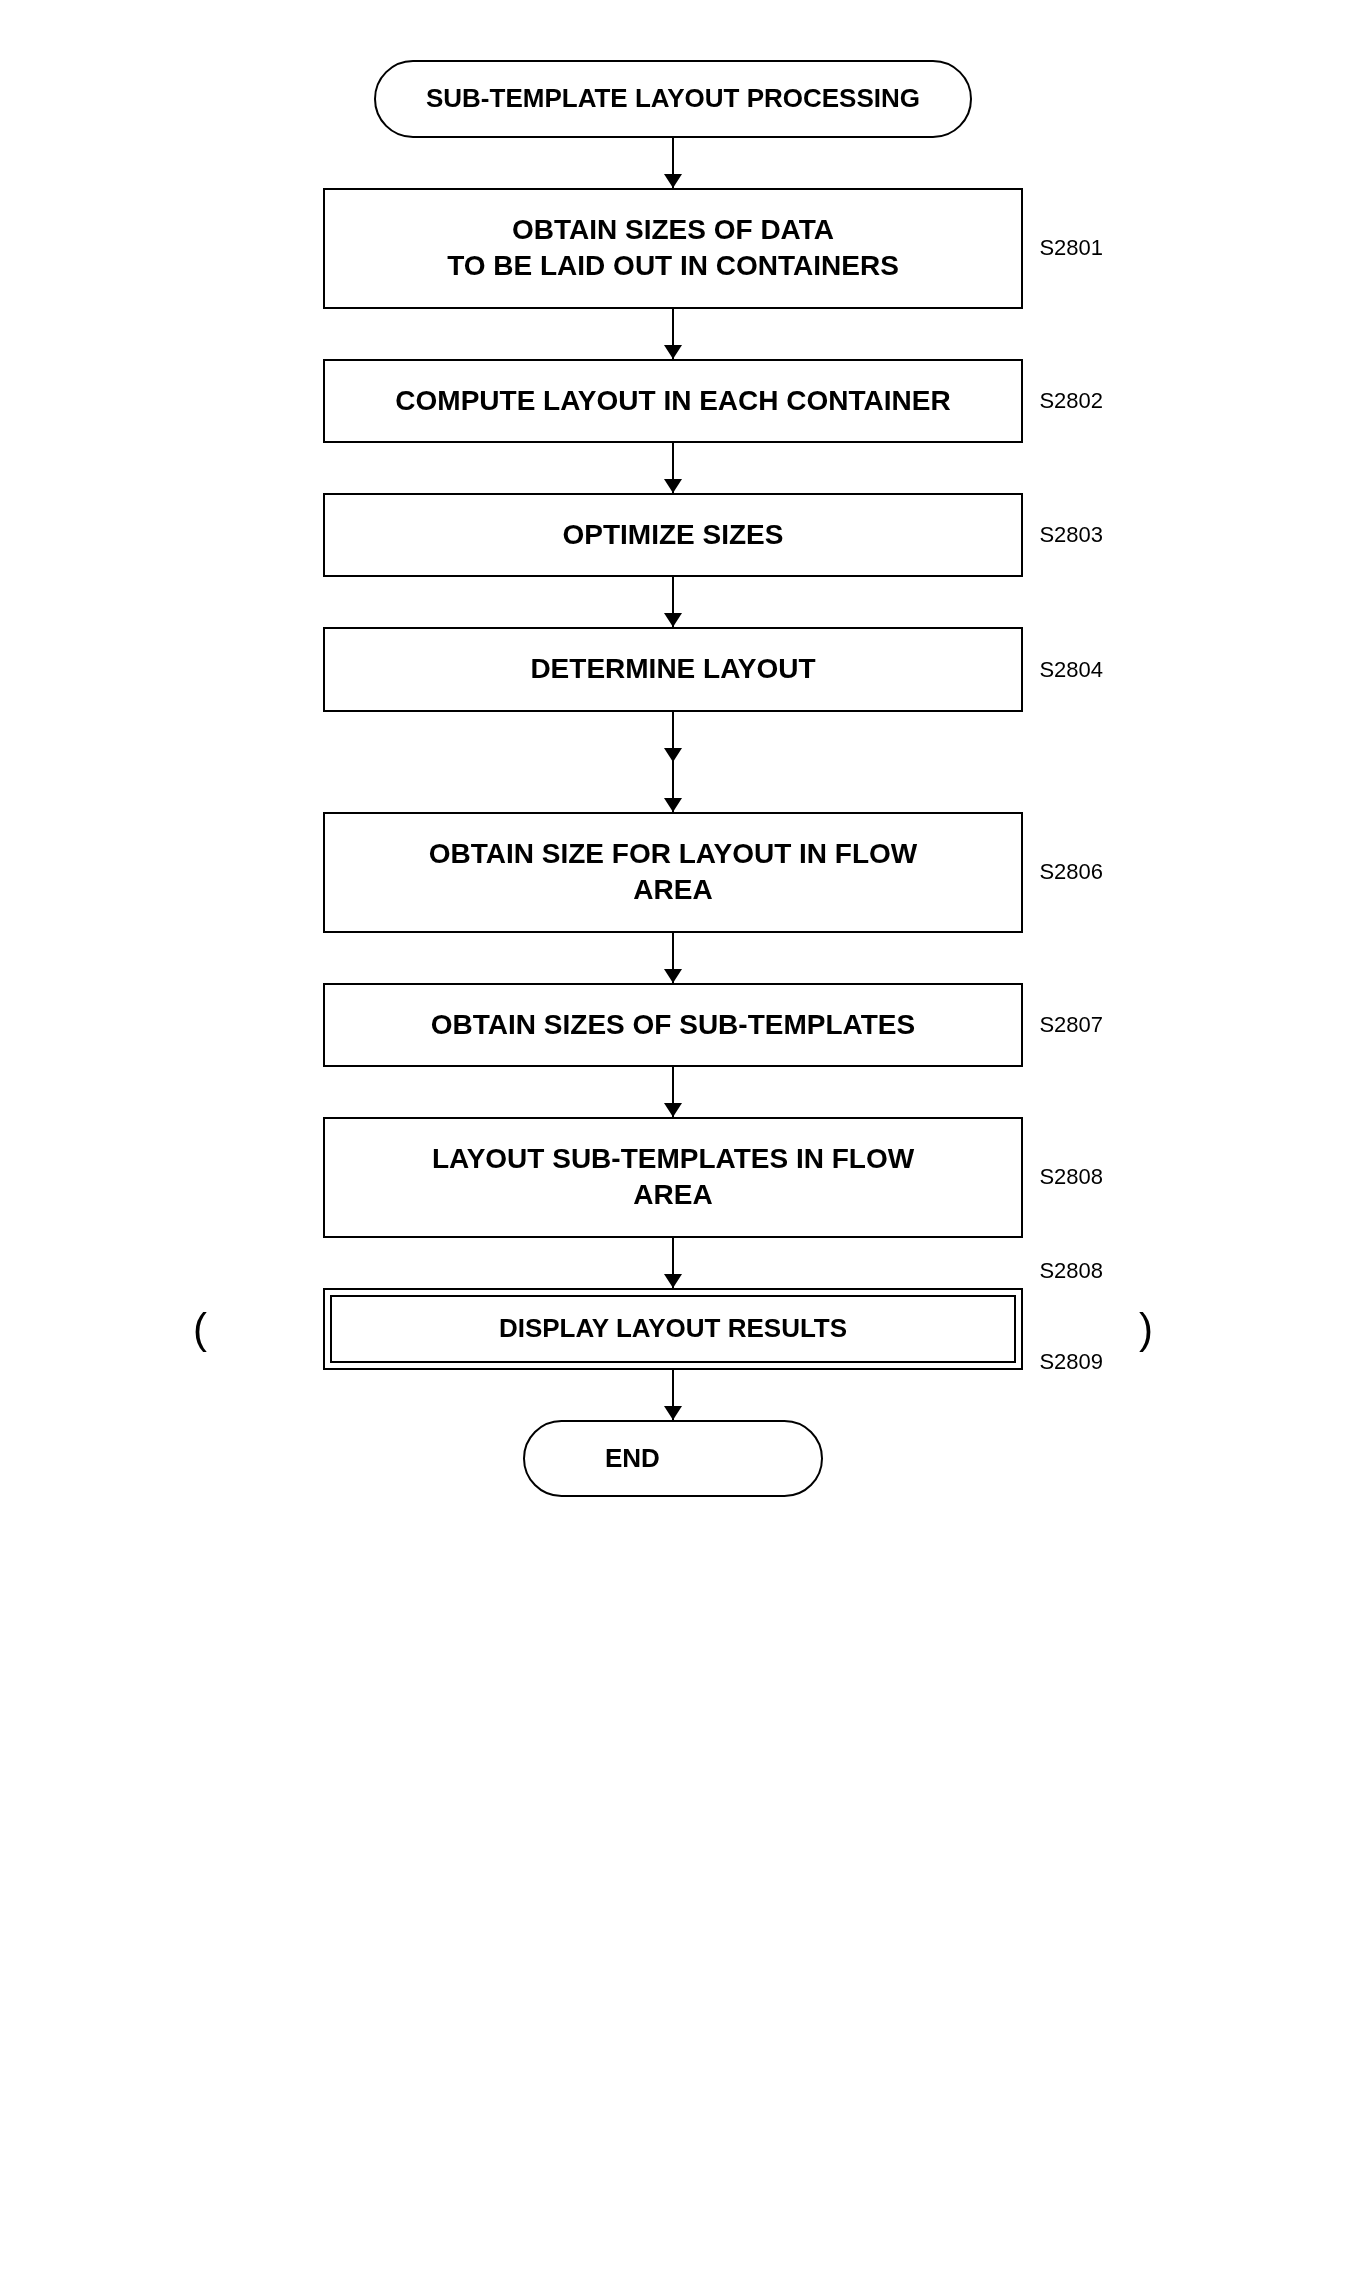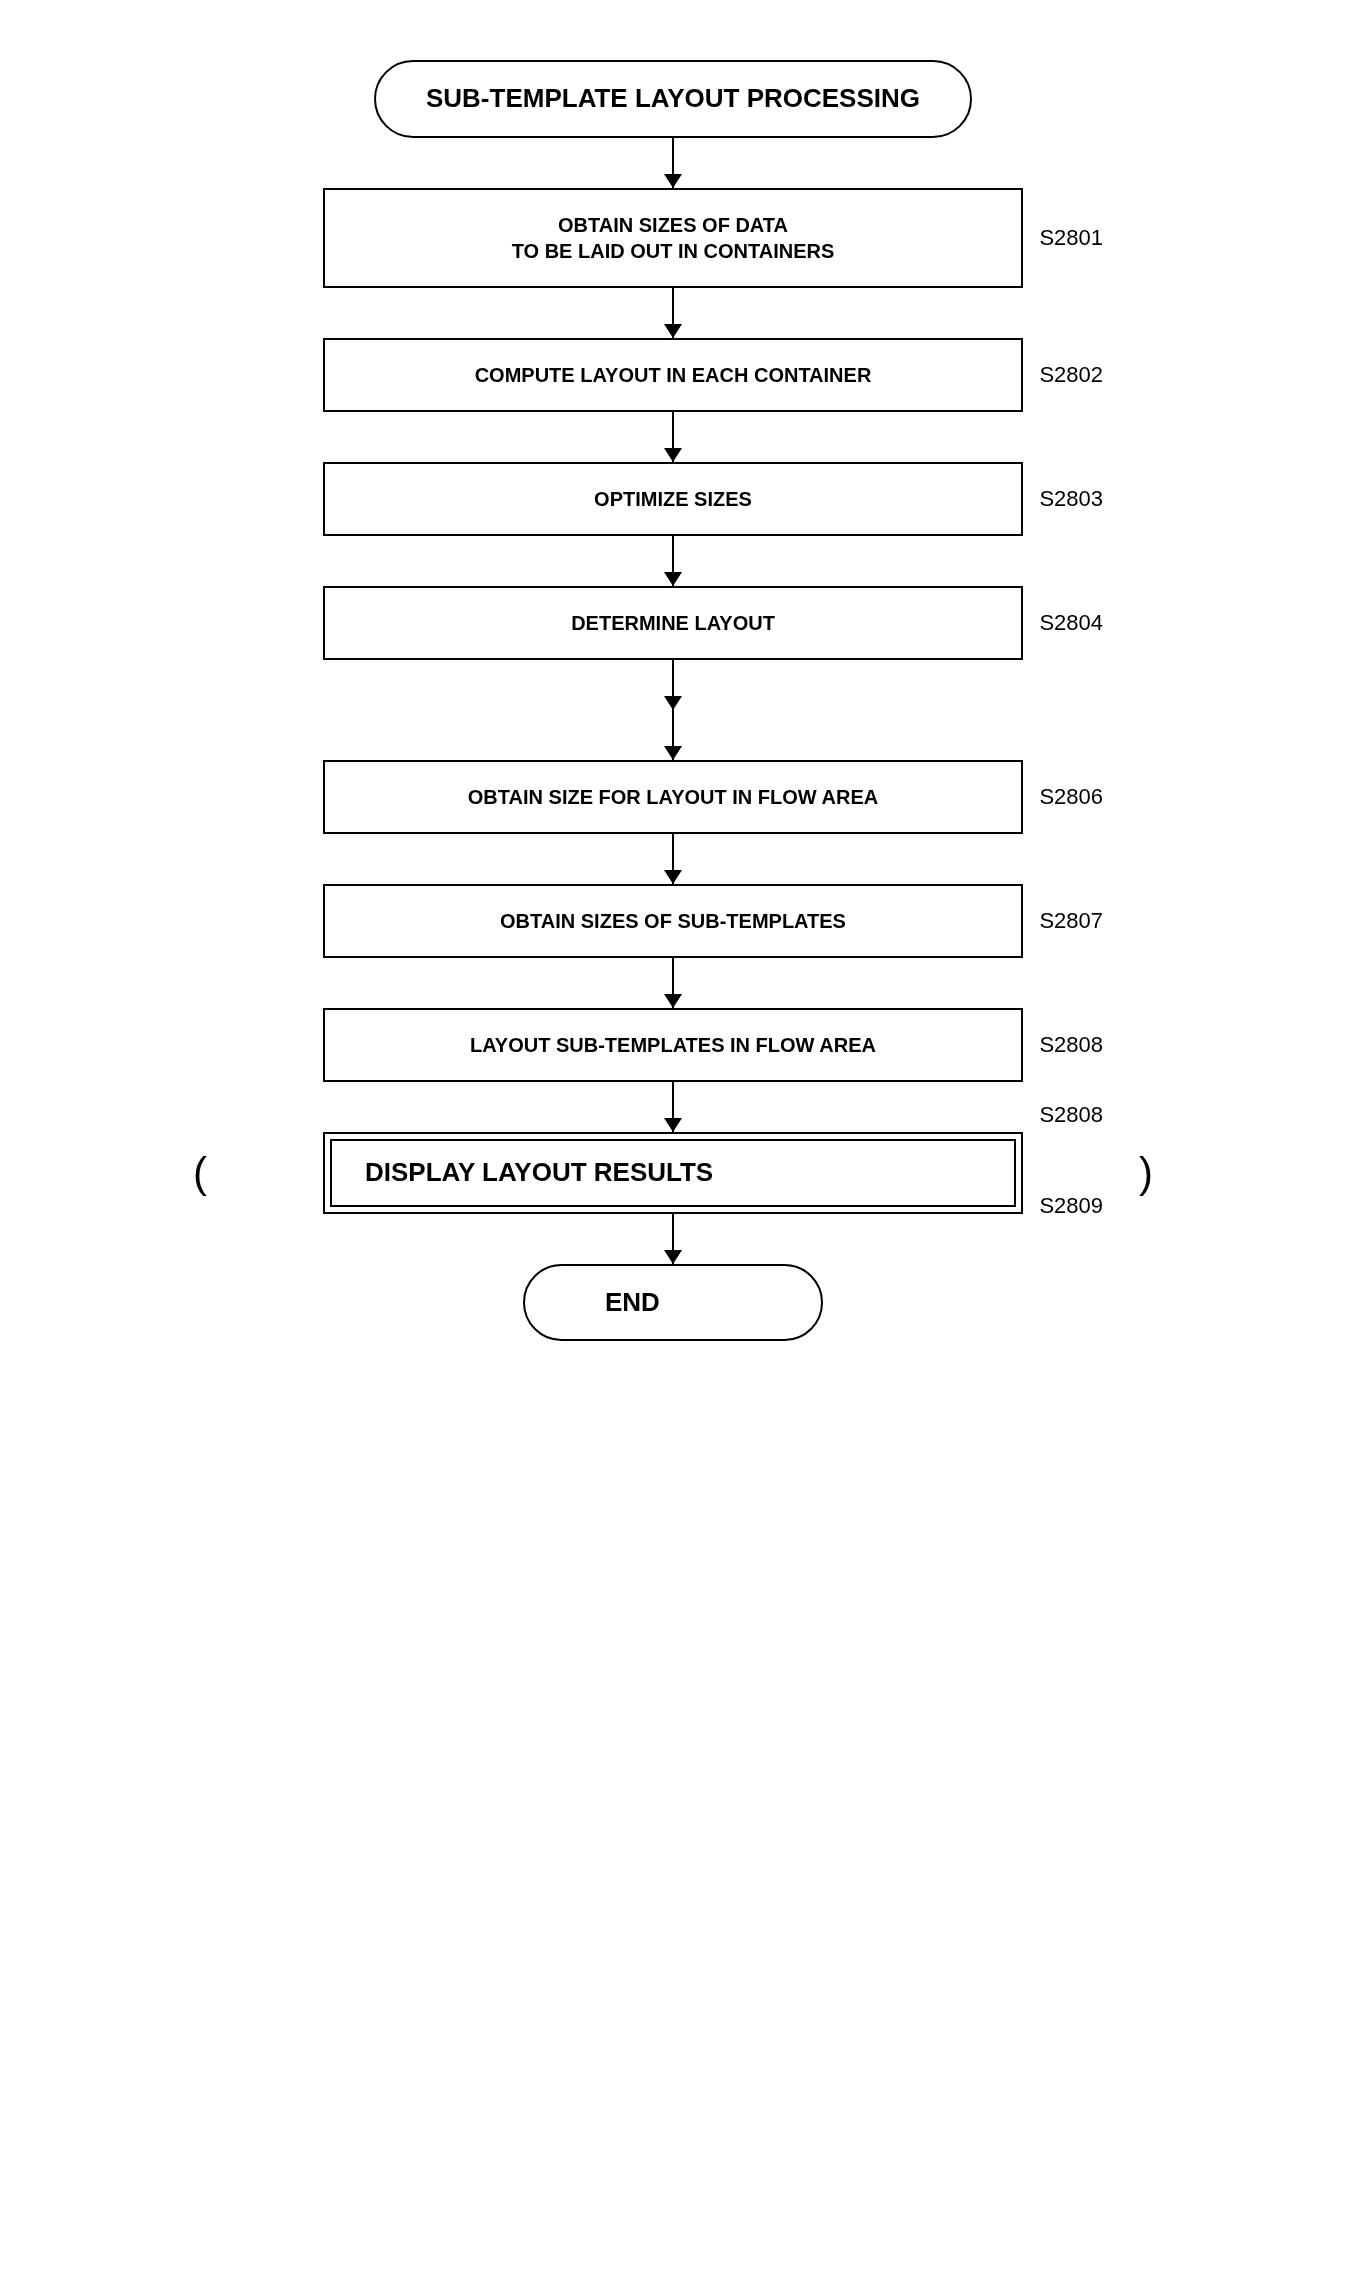--- a/index.html
+++ b/index.html
@@ -54,32 +54,32 @@
       background: #fff;
       min-width: 420px;
       max-width: 600px;
       line-height: 1.3;
     }
 
     .node-process {
       border: 2.5px solid #000;
       padding: 22px 64px;
       text-align: center;
-      font-size: 20px;
+      font-size: 28px;
       font-weight: bold;
       font-family: Arial, sans-serif;
       background: #fff;
       width: 700px;
       line-height: 1.3;
     }
 
     .node-process-double {
       border: 2.5px solid #000;
       padding: 22px 40px;
-      text-align: left;
+      text-align: center;
       font-size: 26px;
       font-weight: bold;
       font-family: Arial, sans-serif;
       background: #fff;
       width: 700px;
       line-height: 1.3;
       position: relative;
     }
 
     .node-process-double::before {

